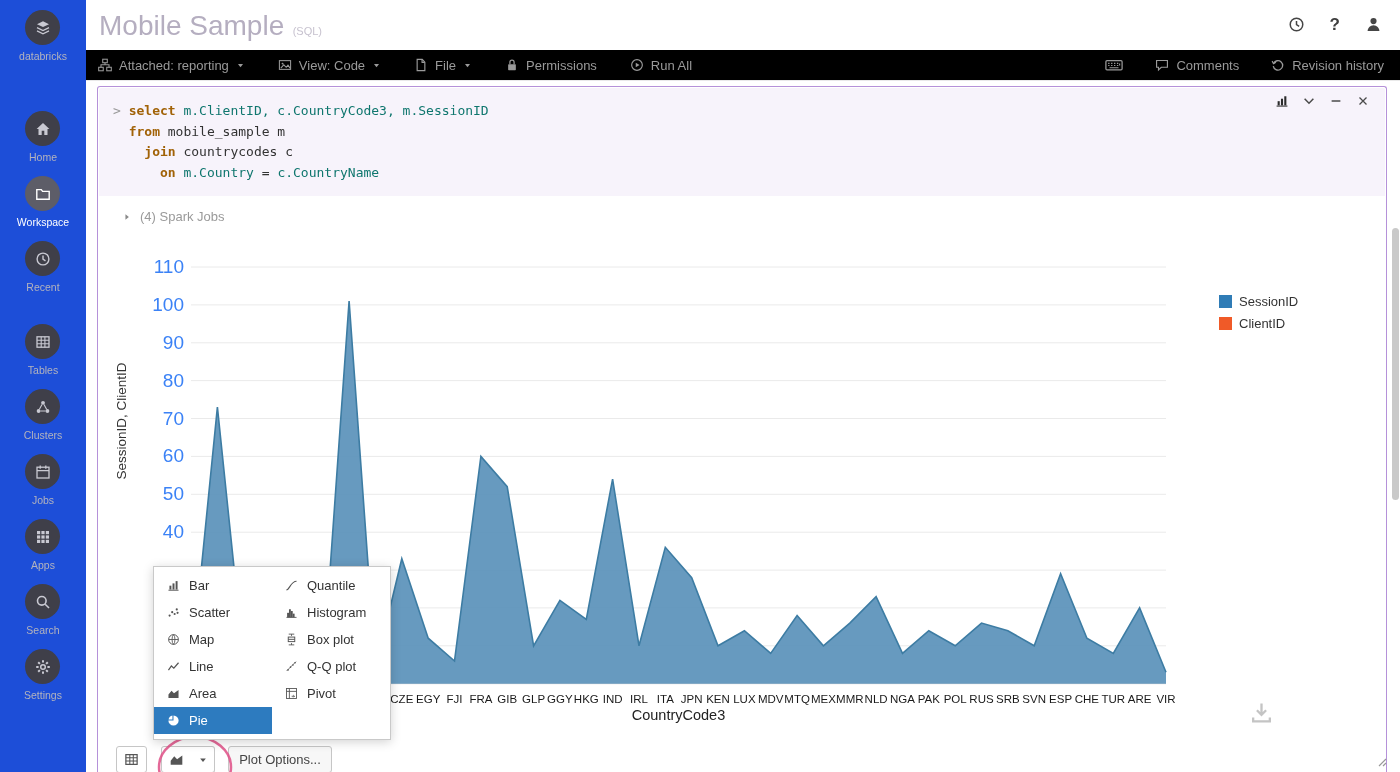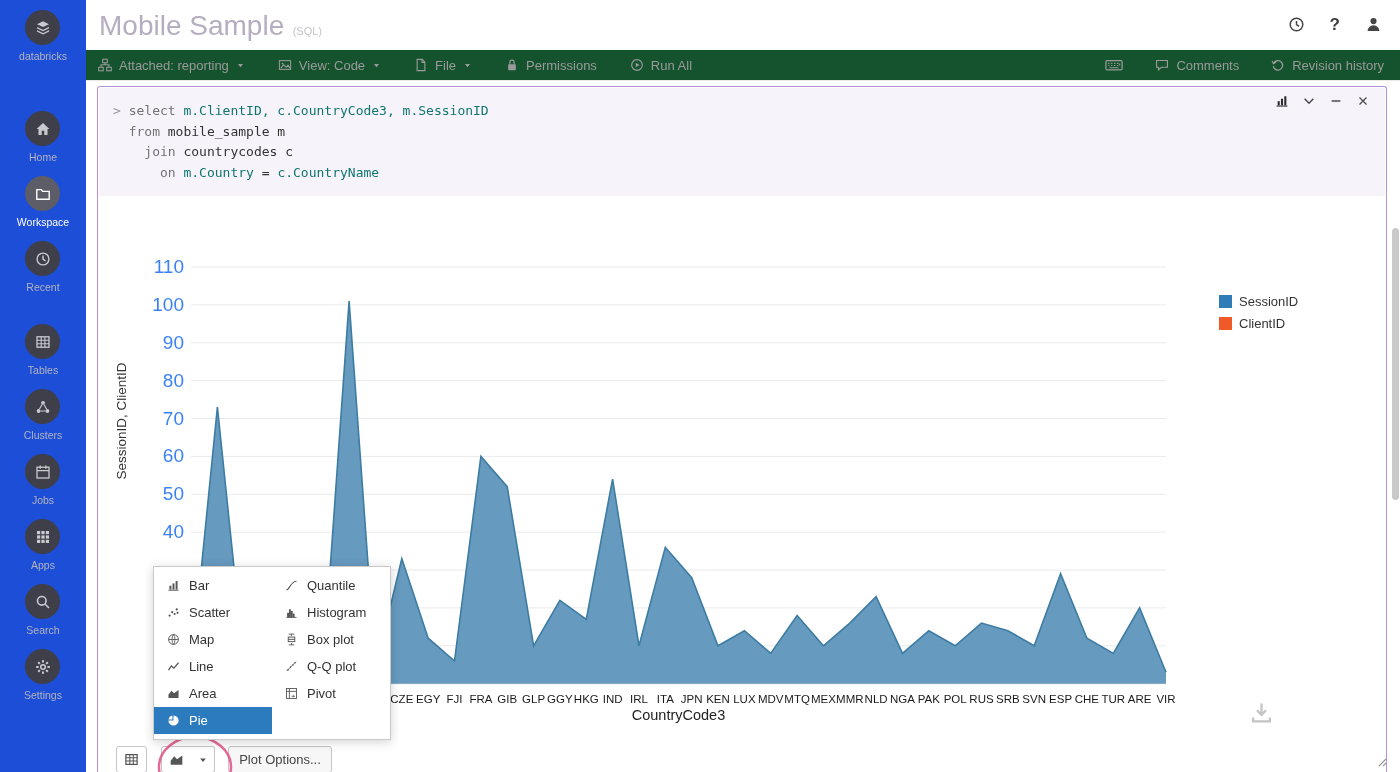--- a/index.html
+++ b/index.html
@@ -24,35 +24,35 @@
   .title-wrap { position:absolute; left:13px; top:10px; }
   .title { font-size:28px; color:#b5aec0; }
   .subtitle { font-size:11px; color:#c7c2cf; margin-left:4px; }
   .header-icons { position:absolute; right:18px; top:16px; display:flex; gap:25px; align-items:center; color:#454545; }
   .hic { width:17px; height:17px; cursor:pointer; }
   .hic.help { width:auto; font-size:17px; font-weight:bold; line-height:17px; color:#3e3e3e; }
 
   
   .toolbar { position:absolute; left:86px; top:50px; width:1314px; height:31px;
     border-bottom:1px solid #e9e9e9; display:flex; align-items:center; padding:0 16px 0 12px;
-    color:#9a9a9a; font-size:13px; background:#14532d; }
+    color:#9a9a9a; font-size:13px; background:#000000; }
   .tb-item { display:flex; align-items:center; gap:7px; margin-right:33px; cursor:pointer; white-space:nowrap; }
   .tb-item .ic { width:14px; height:14px; color:#9a9a9a; }
   .tb-item .ic.caret { width:9px; height:9px; margin-left:0; }
   .tb-right { margin-left:auto; display:flex; align-items:center; gap:32px; }
   .tb-right .tb-item { margin-right:0; }
 
   
   .cell { position:absolute; left:97px; top:86px; width:1290px; height:700px; background:#fff;
     border:1px solid #b591d9; border-bottom:none; border-radius:3px; }
   .code { margin:1px; background:#f7f3fb; border-radius:2px 2px 0 0; padding:13px 14px;
     font-family:"DejaVu Sans Mono", monospace; font-size:13px; line-height:20.5px;
     white-space:pre; color:#333; cursor:text; }
   .tok-p { color:#999; }
-  .tok-k { color:#737373; font-weight:normal; }
+  .tok-k { color:#a16207; font-weight:bold; }
   .tok-n { color:#0f766e; }
   .tok-o { color:#333; }
   .cell-controls { position:absolute; top:7px; right:16px; display:flex; align-items:center; gap:13px;
     color:#4a4a4a; z-index:6; }
   .cell-controls .ic { width:14px; height:14px; cursor:pointer; }
   .cell-controls .ic.first { color:#2b2b2b; }
   .spark { display:flex; align-items:center; gap:8px; margin:13px 0 0 24px; color:#9a9a9a; font-size:13px; cursor:pointer; }
   .spark .ic { width:10px; height:10px; color:#8a8a8a; }
 
   
@@ -364,20 +364,28 @@
       </span>
     <span class="ic">
         <svg viewBox="0 0 16 16" aria-hidden="true">
           <path d="M4 4l8 8M12 4l-8 8" stroke="currentColor" stroke-width="1.5"></path>
         </svg>
       </span>
   </div>
 
   <div class="code" id="code"><div class="code-line"><span class="tok-p">&gt; </span><span class="tok-k">select</span><span class="tok-n"> m.ClientID, c.CountryCode3, m.SessionID</span></div><div class="code-line"><span class="tok-o">  </span><span class="tok-k">from</span><span class="tok-o"> mobile_sample m</span></div><div class="code-line"><span class="tok-o">    </span><span class="tok-k">join</span><span class="tok-o"> countrycodes c</span></div><div class="code-line"><span class="tok-o">      </span><span class="tok-k">on</span><span class="tok-n"> m.Country</span><span class="tok-o"> = </span><span class="tok-n">c.CountryName</span></div></div>
 
+  <div class="spark">
+    <span class="ic">
+        <svg viewBox="0 0 16 16" aria-hidden="true">
+          <path d="M5.5 3.5v9L11 8z" fill="currentColor"></path>
+        </svg>
+      </span>
+    <span>(4) Spark Jobs</span>
+  </div>
 
   <div class="ylabel">SessionID, ClientID</div>
   <div id="yticks">
       <div class="ytick" style="top: 171px;">110</div>
       <div class="ytick" style="top: 208.88px;">100</div>
       <div class="ytick" style="top: 246.76px;">90</div>
       <div class="ytick" style="top: 284.64px;">80</div>
       <div class="ytick" style="top: 322.52px;">70</div>
       <div class="ytick" style="top: 360.4px;">60</div>
       <div class="ytick" style="top: 398.28px;">50</div>

